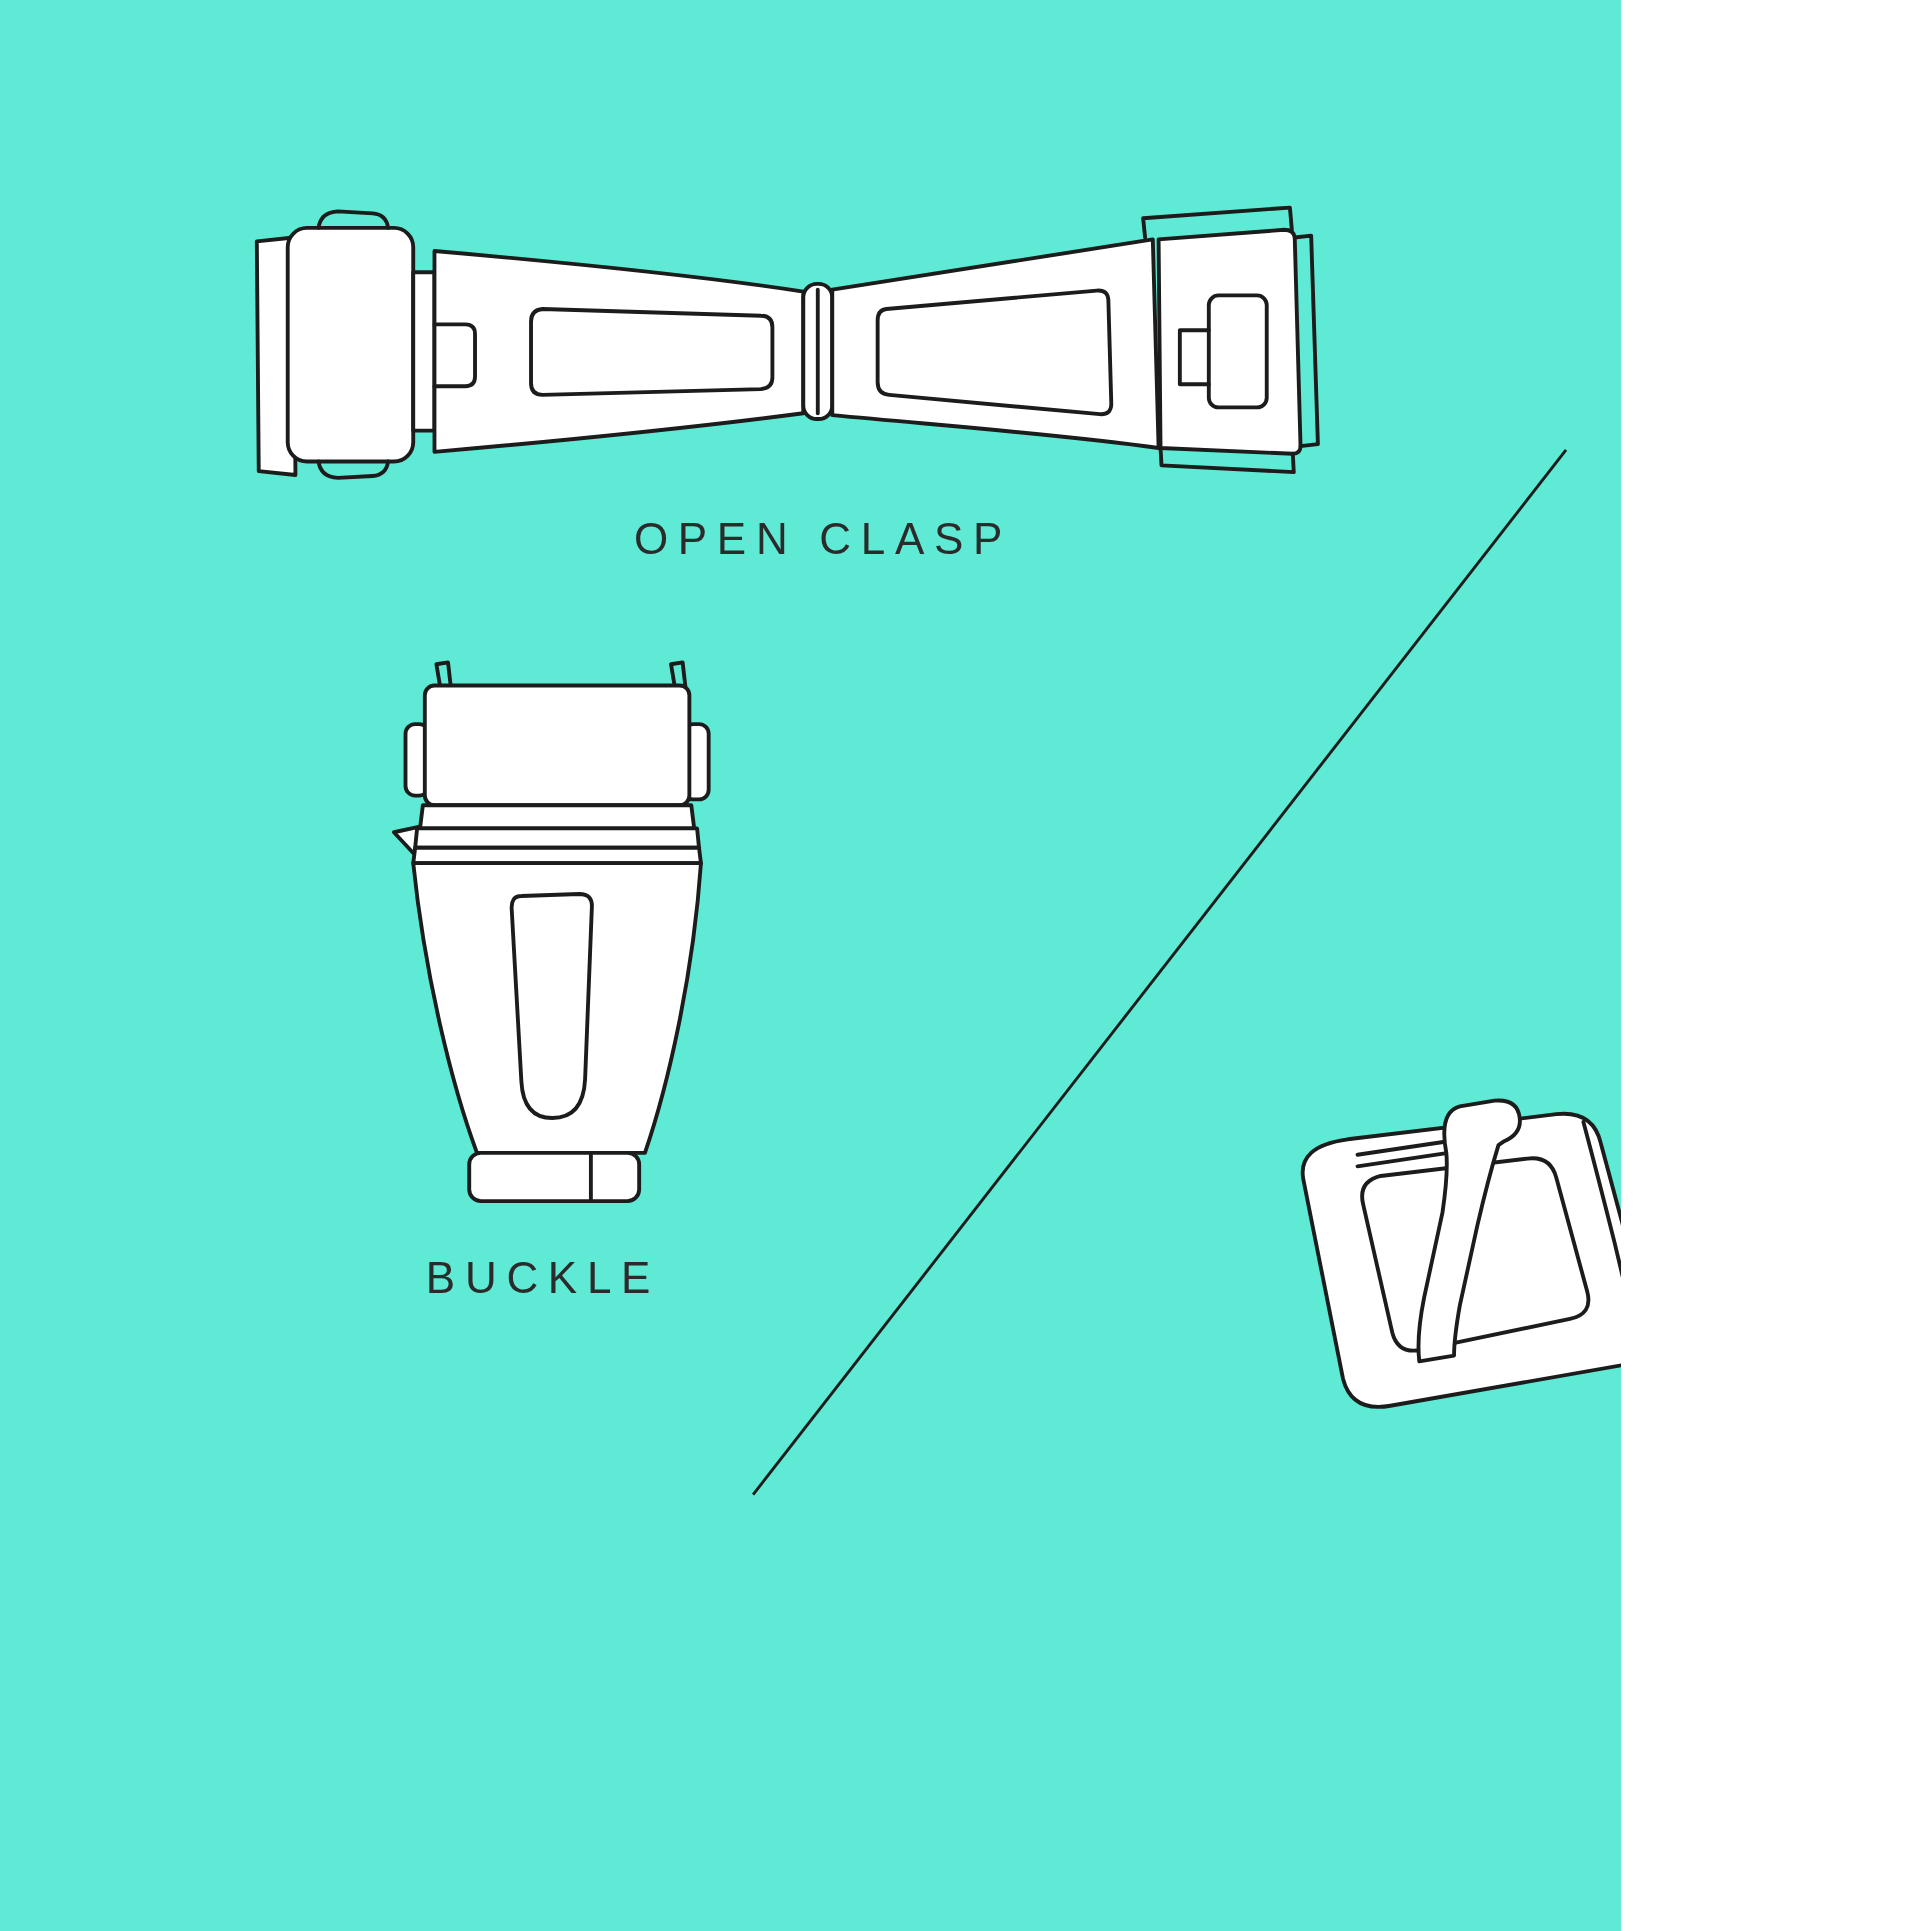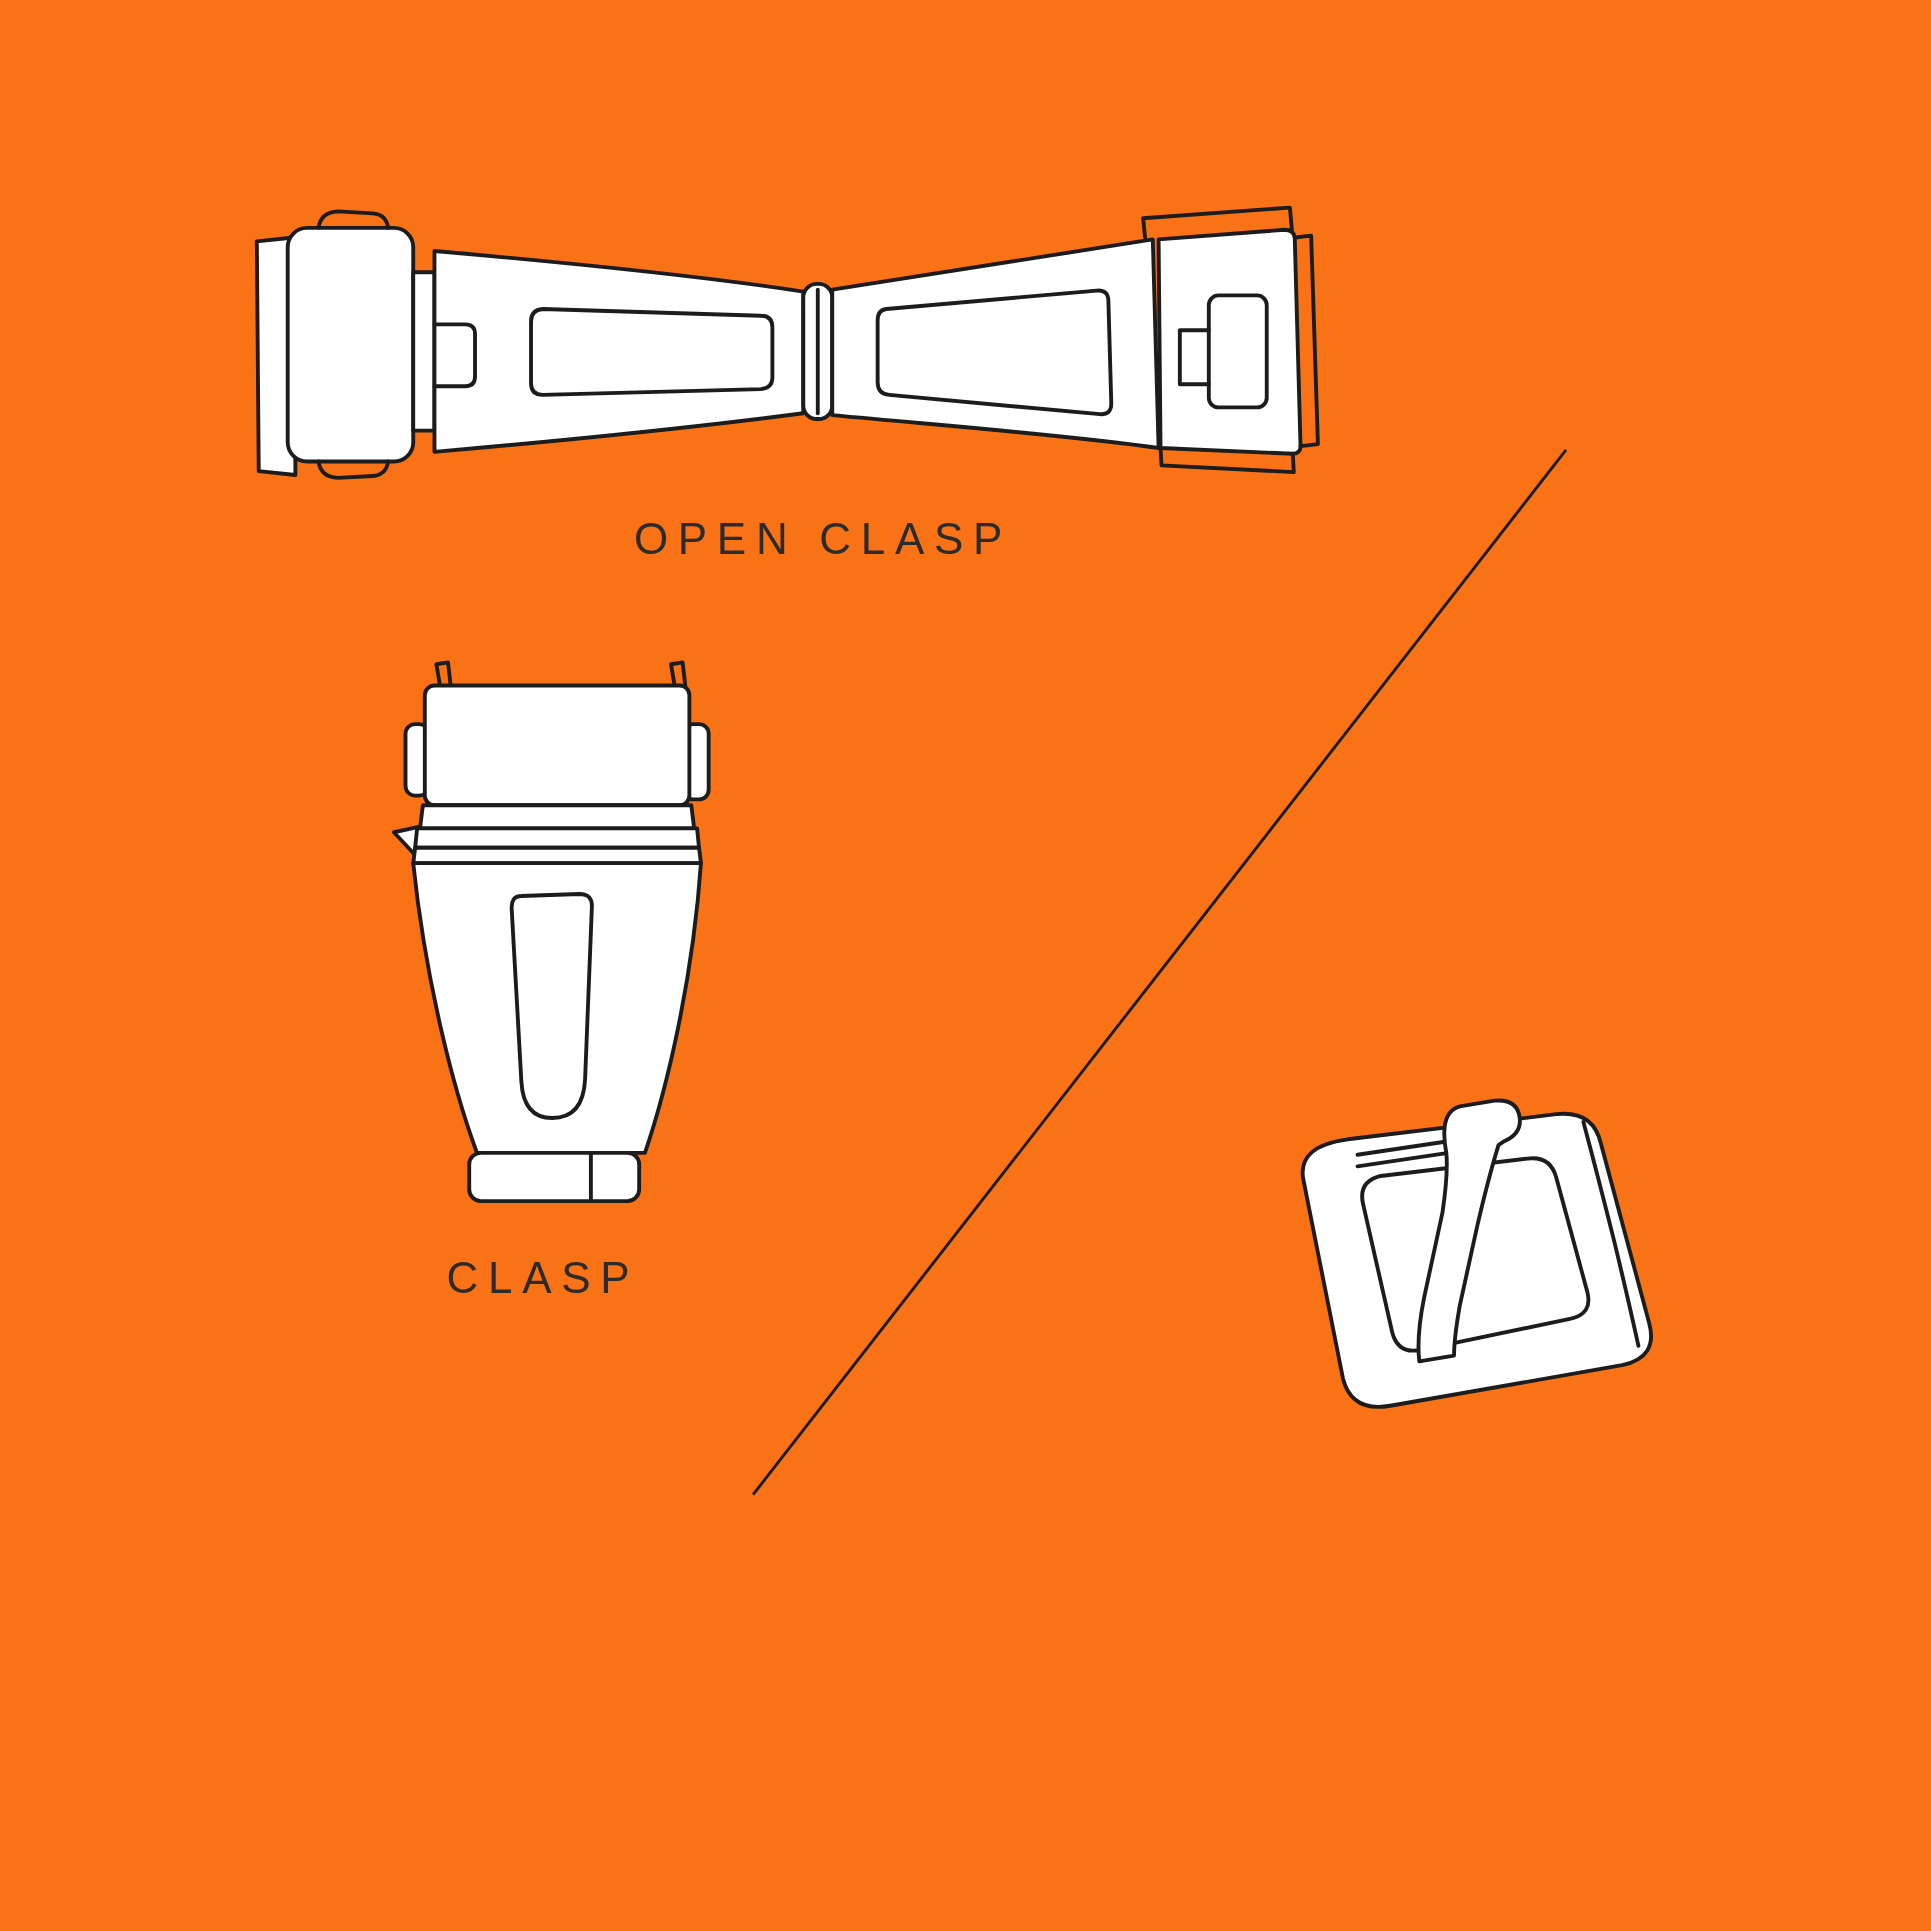--- a/index.html
+++ b/index.html
@@ -2,23 +2,23 @@
 <html><head>
 <meta charset="utf-8">
 <style>
   html, body {
     margin: 0;
     padding: 0;
     background: #ffffff;
   }
   #canvas {
     position: relative;
-    width: 1931px;
+    width: 1621px;
     height: 1931px;
-    background: #f97316;
+    background: #5eead4;
     overflow: hidden;
     font-family: "Liberation Sans", sans-serif;
   }
   #drawings {
     position: absolute;
     left: 0;
     top: 0;
     width: 1931px;
     height: 1931px;
   }
@@ -100,17 +100,17 @@
       <path d="M1430,1218 L1582,1200 Q1606,1197 1612,1220 L1644,1338 Q1650,1361 1626,1366 L1472,1398 Q1448,1403 1442,1380 L1412,1248 Q1406,1224 1430,1218 Z"></path>
       <path fill="none" d="M1640,1162 Q1656,1222 1672,1286 Q1686,1344 1697,1394"></path>
       <path fill="none" d="M1406,1196 L1500,1182 M1406,1208 L1500,1194"></path>
       <circle fill="none" cx="1516" cy="1188" r="17"></circle>
       <path d="M1512,1146 L1548,1140 Q1572,1138 1574,1158 Q1576,1174 1558,1182 L1552,1186 Q1541,1222 1530,1270 L1512,1352 Q1506,1386 1506,1404 L1470,1410 Q1467,1384 1475,1344 L1494,1256 Q1500,1215 1498,1194 Q1490,1152 1512,1146 Z"></path>
     </g>
   </svg>
 
   <div id="open-clasp-label" class="label caption">OPEN CLASP</div>
 
-  <div id="closed-label" class="label caption">CLASP</div>
+  <div id="closed-label" class="label caption">BUCKLE</div>
 
 
 </div>
 
 
 </body></html>

